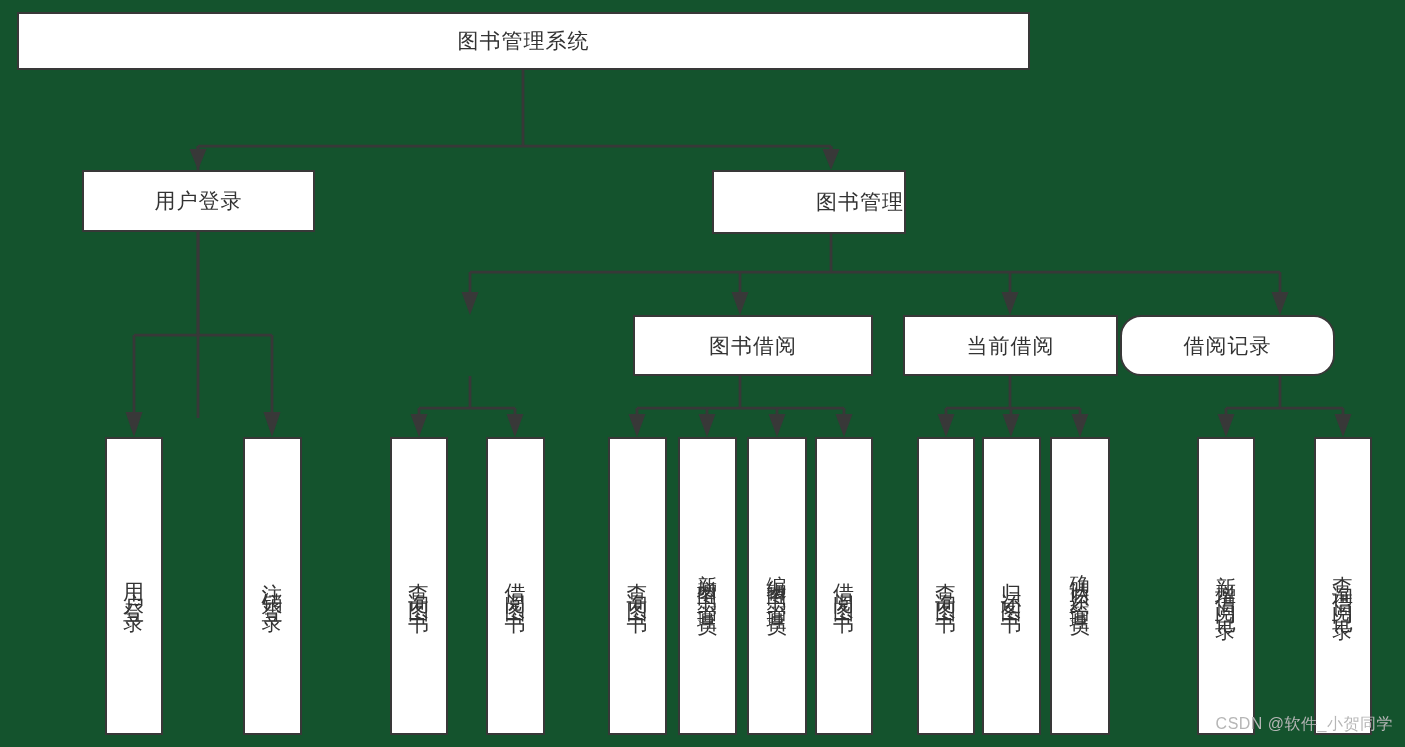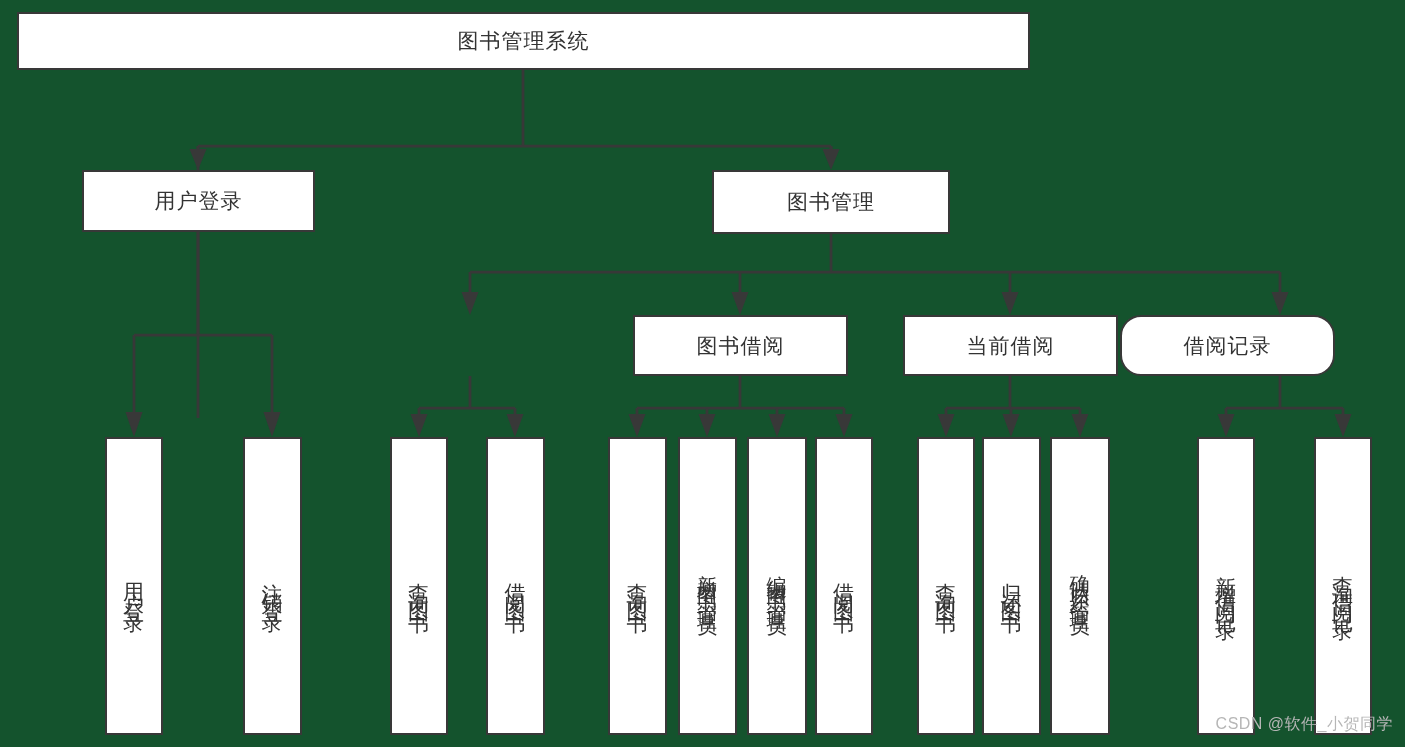--- a/index.html
+++ b/index.html
@@ -100,25 +100,25 @@
     </g>
   </svg>
 
   <div class="node h-node" style="left:17px; top:12px; width:1013px; height:58px;">
     <span>图书管理系统</span>
   </div>
 
   <div class="node h-node" style="left:82px; top:170px; width:233px; height:62px;">
     <span>用户登录</span>
   </div>
-  <div class="node h-node" style="left:712px; top:170px; width:238px; height:64px;">
+  <div class="node h-node" style="left:712px; top:170px; width:194px; height:64px;justify-content:flex-end;">
     <span>图书管理</span>
   </div>
 
-  <div class="node h-node" style="left:633px; top:315px; width:215px; height:61px;">
+  <div class="node h-node" style="left:633px; top:315px; width:240px; height:61px;">
     <span>图书借阅</span>
   </div>
   <div class="node h-node" style="left:903px; top:315px; width:215px; height:61px;">
     <span>当前借阅</span>
   </div>
   <div class="node h-node" style="left:1120px; top:315px; width:215px; height:61px;border-radius:21px;">
     <span>借阅记录</span>
   </div>
 
   <div class="node v-node" style="left:105px; top:437px; width:58px; height:298px;">

